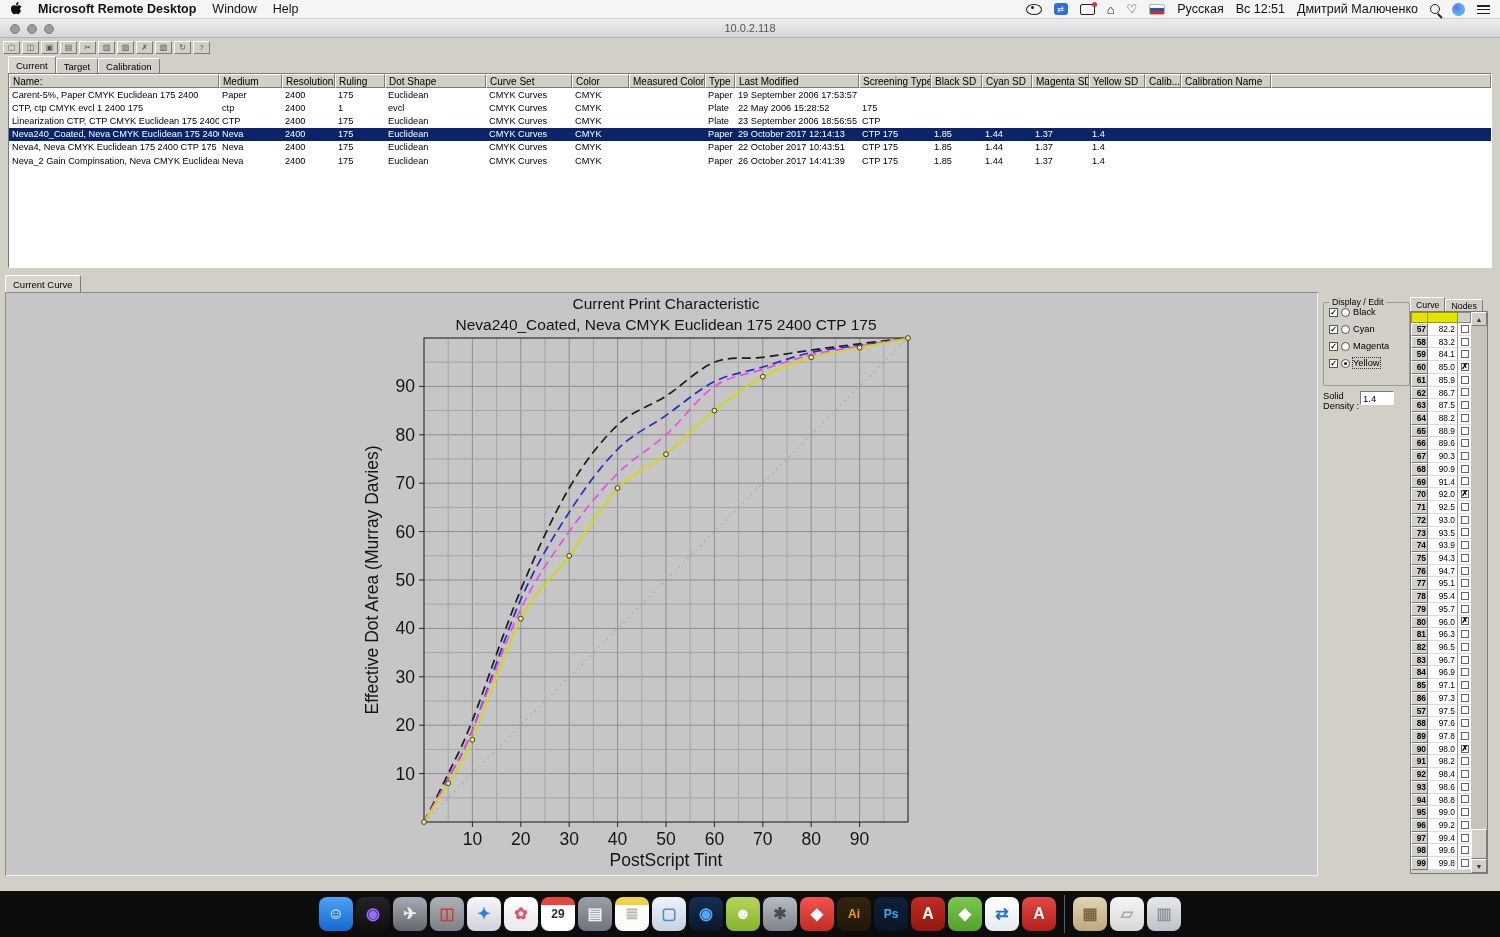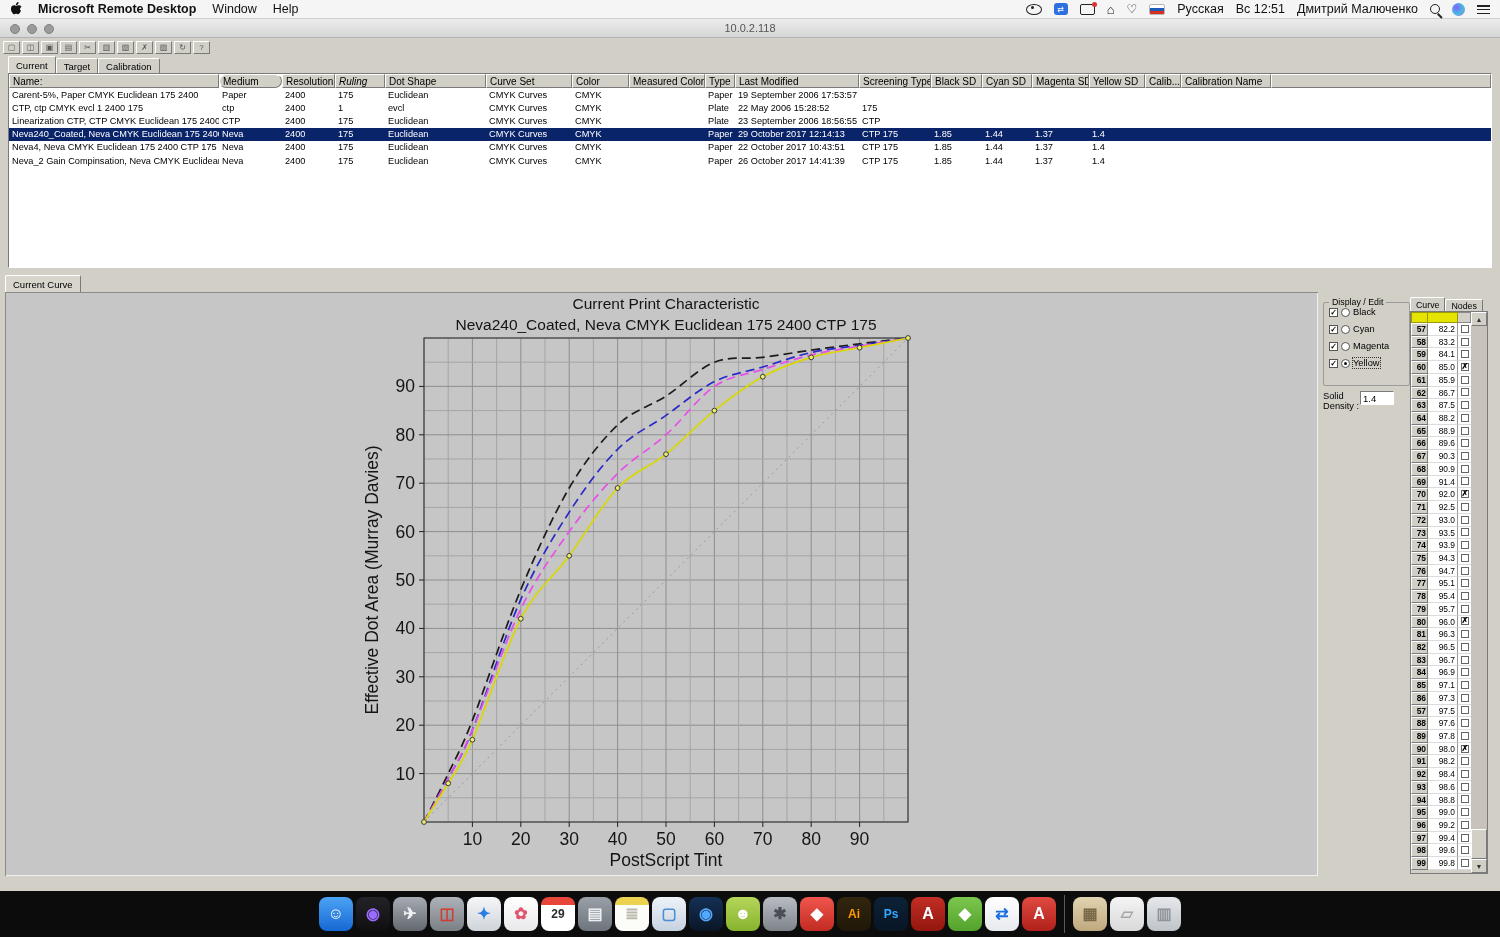--- a/index.html
+++ b/index.html
@@ -171,23 +171,23 @@
       </div>
     <div class="tabbar">
         <div class="tab active">Current</div>
         <div class="tab">Target</div>
         <div class="tab">Calibration</div>
       </div>
 
     <div class="table-panel">
       <div class="grid-head">
           <div class="hcell" style="width: 210px;">Name:</div>
-          <div class="hcell" style="width: 63px; border-radius: 7px;">Medium</div>
+          <div class="hcell" style="width: 63px;">Medium</div>
           <div class="hcell" style="width: 53px;">Resolution</div>
-          <div class="hcell" style="width: 50px; font-style: italic;">Ruling</div>
+          <div class="hcell" style="width: 50px;">Ruling</div>
           <div class="hcell" style="width: 101px;">Dot Shape</div>
           <div class="hcell" style="width: 86px;">Curve Set</div>
           <div class="hcell" style="width: 57px;">Color</div>
           <div class="hcell" style="width: 76px;">Measured Color:</div>
           <div class="hcell" style="width: 30px;">Type</div>
           <div class="hcell" style="width: 124px;">Last Modified</div>
           <div class="hcell" style="width: 72px;">Screening Type</div>
           <div class="hcell" style="width: 51px;">Black SD</div>
           <div class="hcell" style="width: 50px;">Cyan SD</div>
           <div class="hcell" style="width: 57px;">Magenta SD</div>

